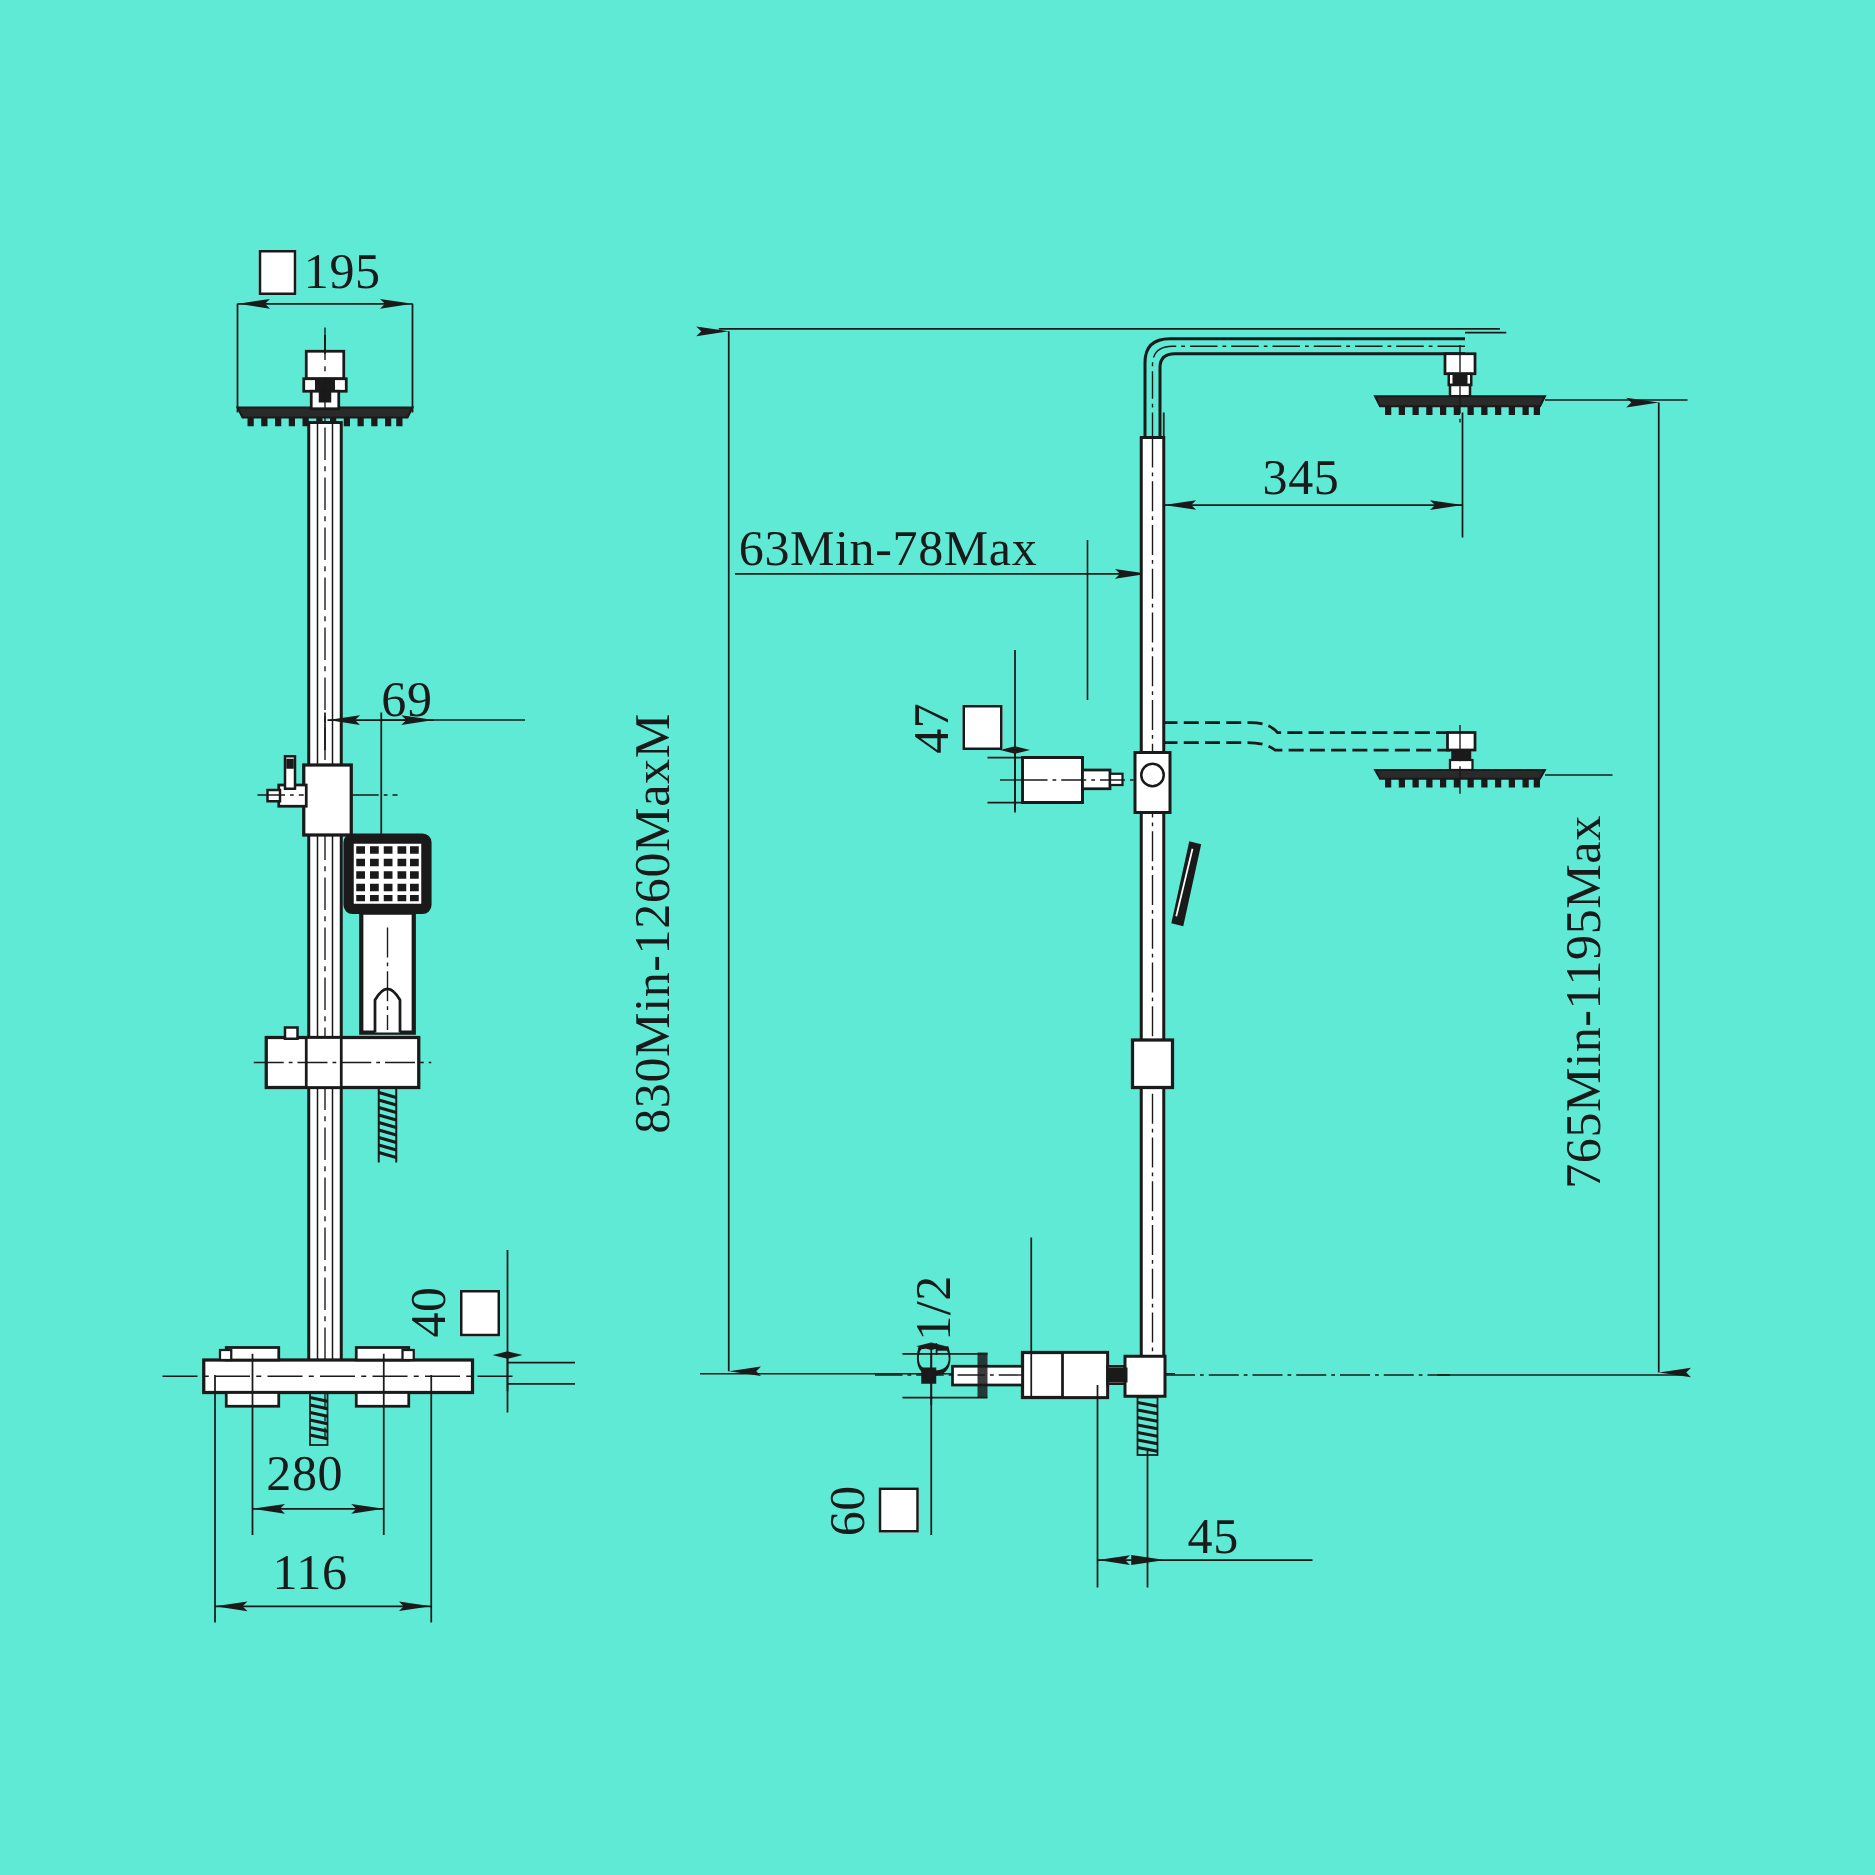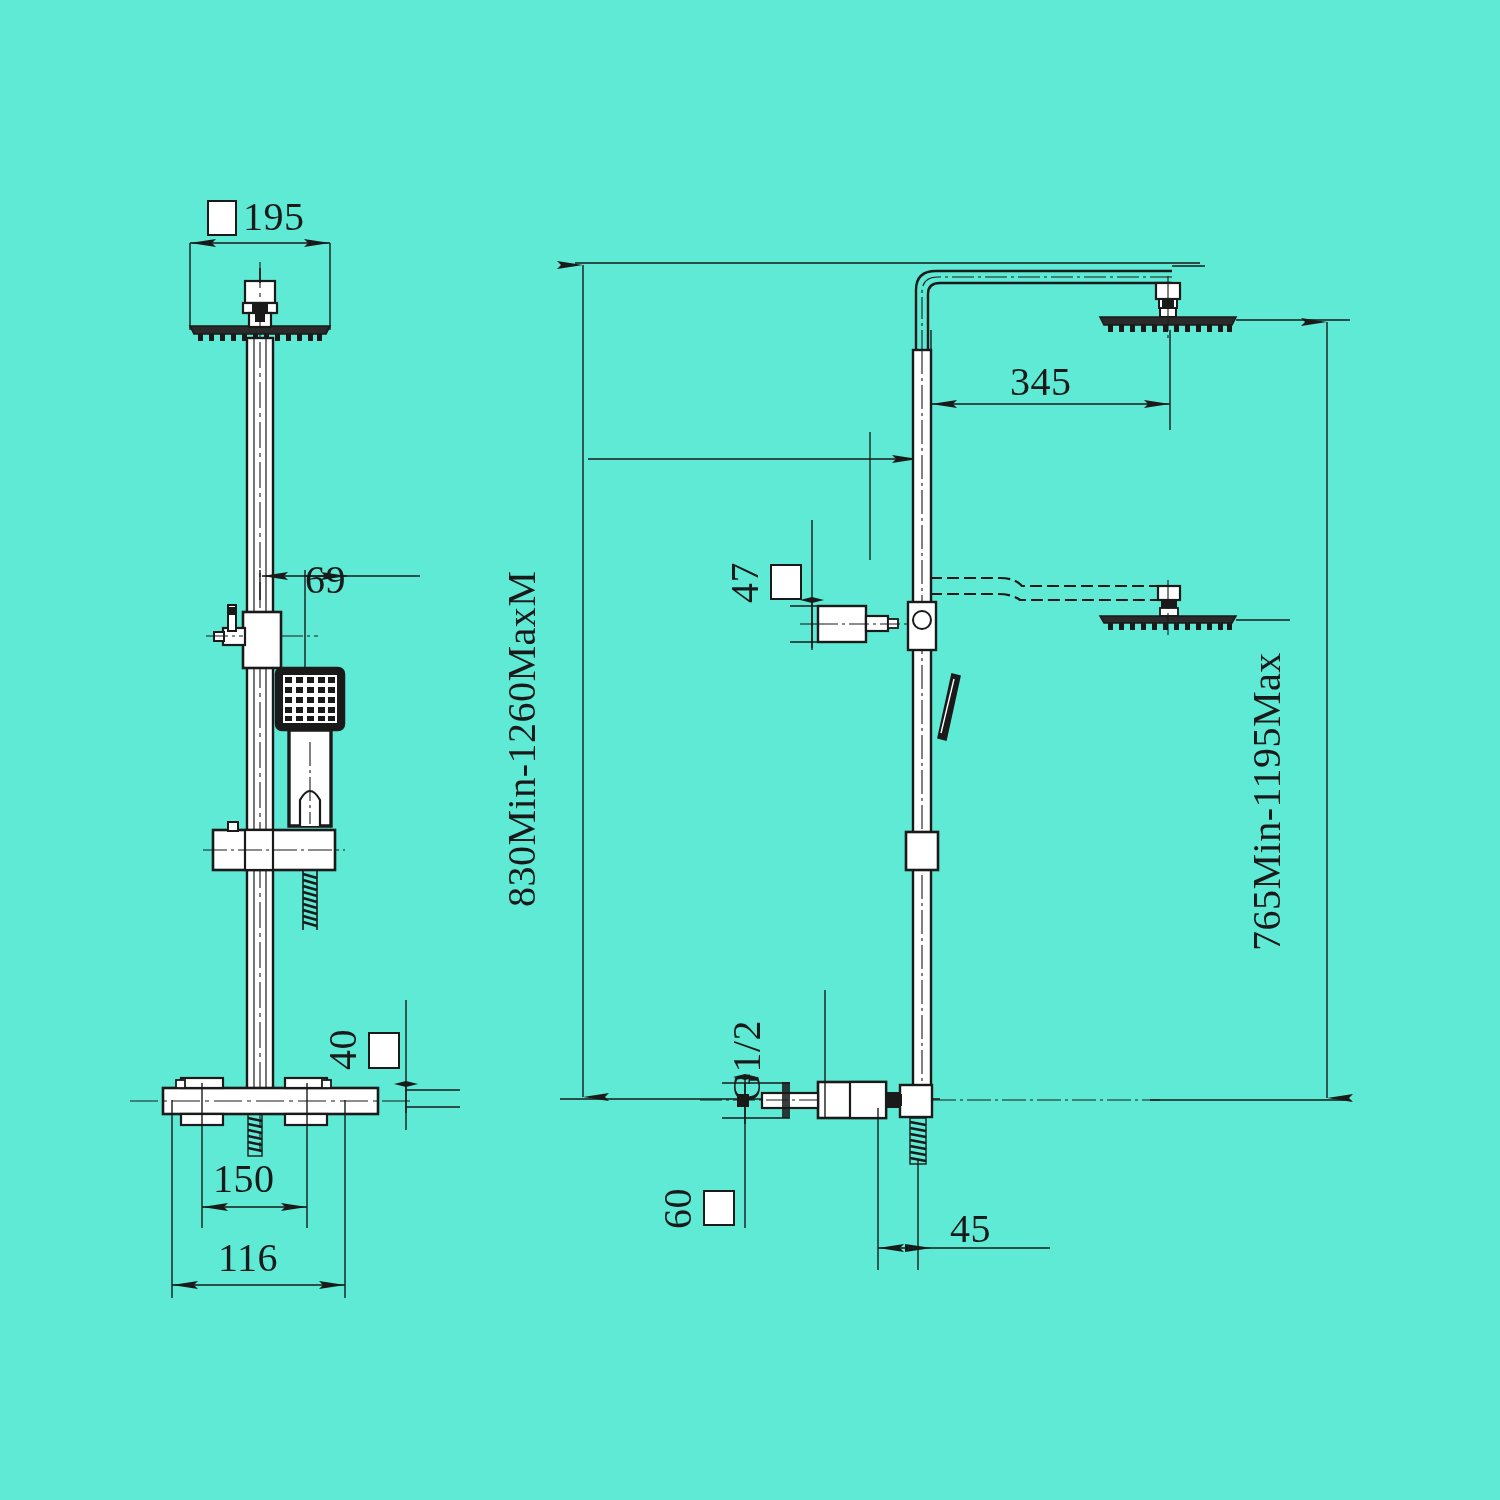--- a/index.html
+++ b/index.html
@@ -402,31 +402,32 @@
         </g>
 
       </g>
 
     </g>
   </svg>
 
   <div class="sq-box" style="left:207px; top:200px; width:26px; height:32px;"></div>
   <div class="dim-text dim-h" style="left:243px; top:193px;">195</div>
 
-  <div class="dim-text dim-h" style="left:305px; top:556px;">69</div>
+  <div class="dim-text dim-h" style="left:305px; top:536px;">69</div>
 
   <div class="sq-box" style="left:368px; top:1032px; width:28px; height:33px;"></div>
   <div class="dim-text dim-v" style="left:366px; top:1023px;">40</div>
 
-  <div class="dim-text dim-h" style="left:213px; top:1155px;">150</div>
+  <div class="dim-text dim-h" style="left:213px; top:1155px;">280</div>
 
   <div class="dim-text dim-h" style="left:218px; top:1234px;">116</div>
 
   <div class="dim-text dim-h" style="left:1010px; top:358px;text-align:center;">345</div>
 
+  <div class="dim-text dim-h" style="left:591px; top:415px;">63Min-78Max</div>
 
   <div class="dim-text dim-v" style="left:545px; top:860px;">830Min-1260MaxM</div>
 
   <div class="dim-text dim-v" style="left:1290px; top:904px;">765Min-1195Max</div>
 
   <div class="sq-box" style="left:770px; top:564px; width:28px; height:32px;"></div>
   <div class="dim-text dim-v" style="left:768px; top:556px;">47</div>
 
   <div class="dim-text dim-v" style="left:770px; top:1055px;">G1/2</div>
 

